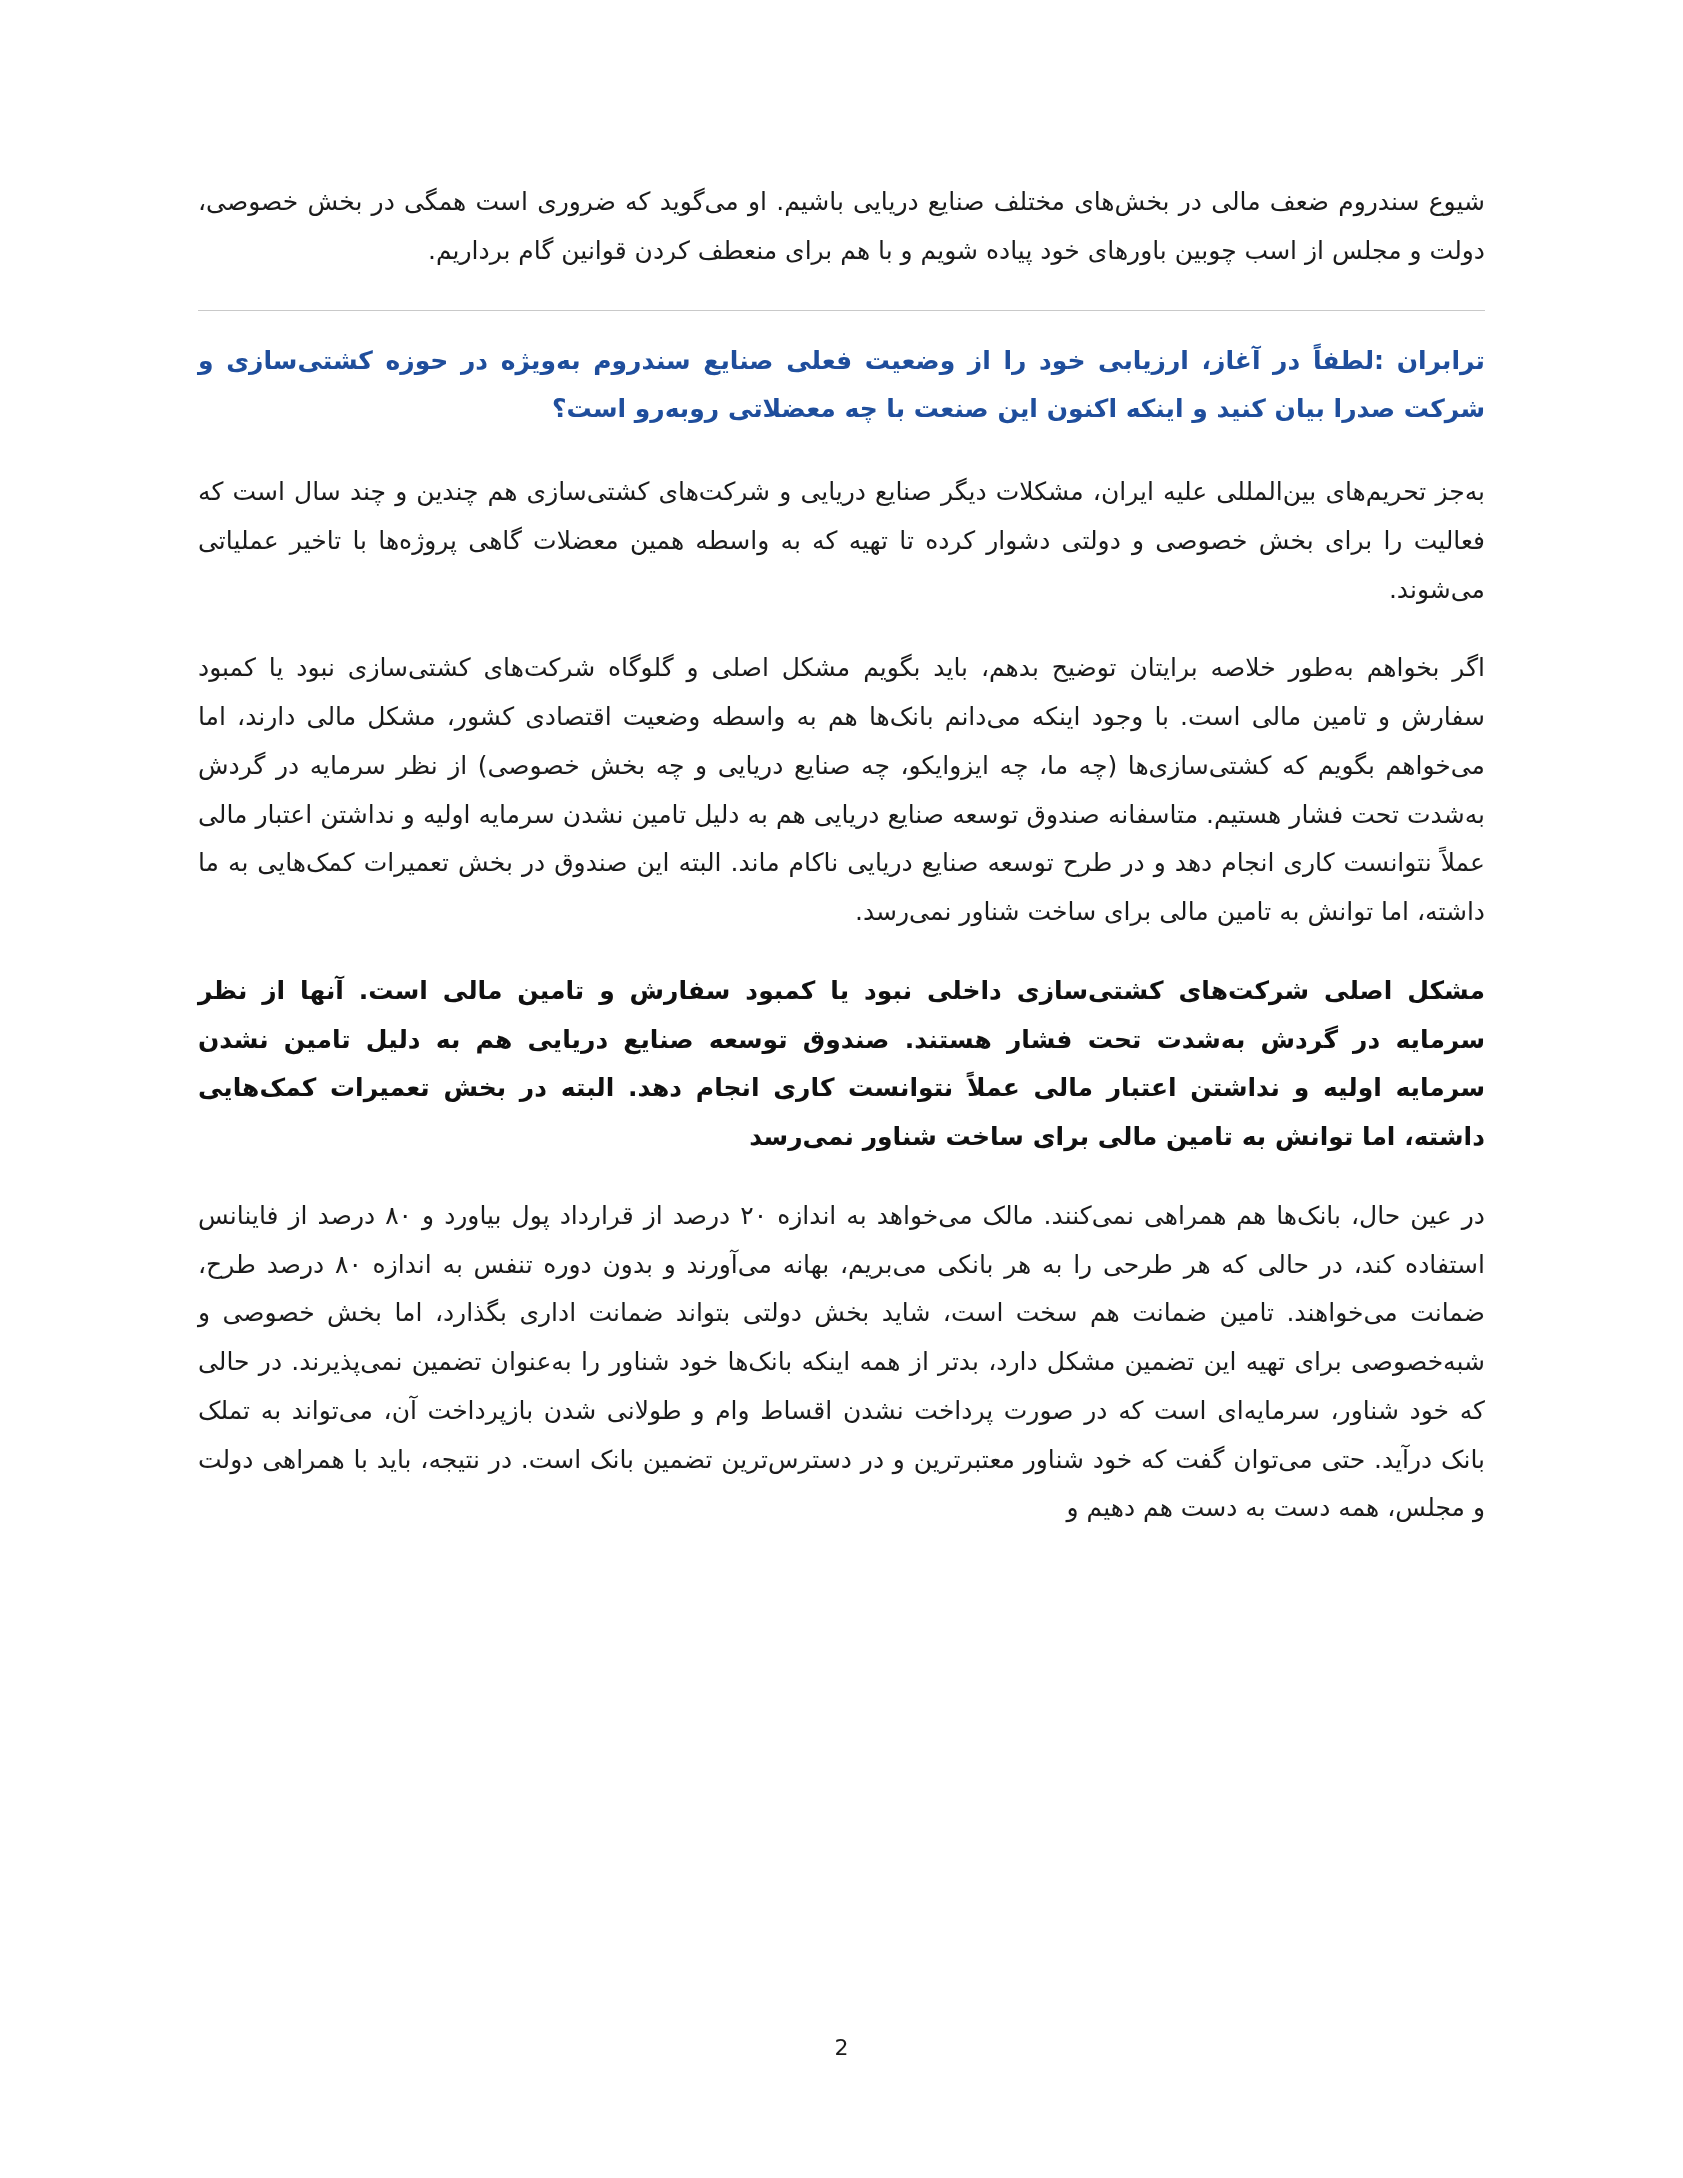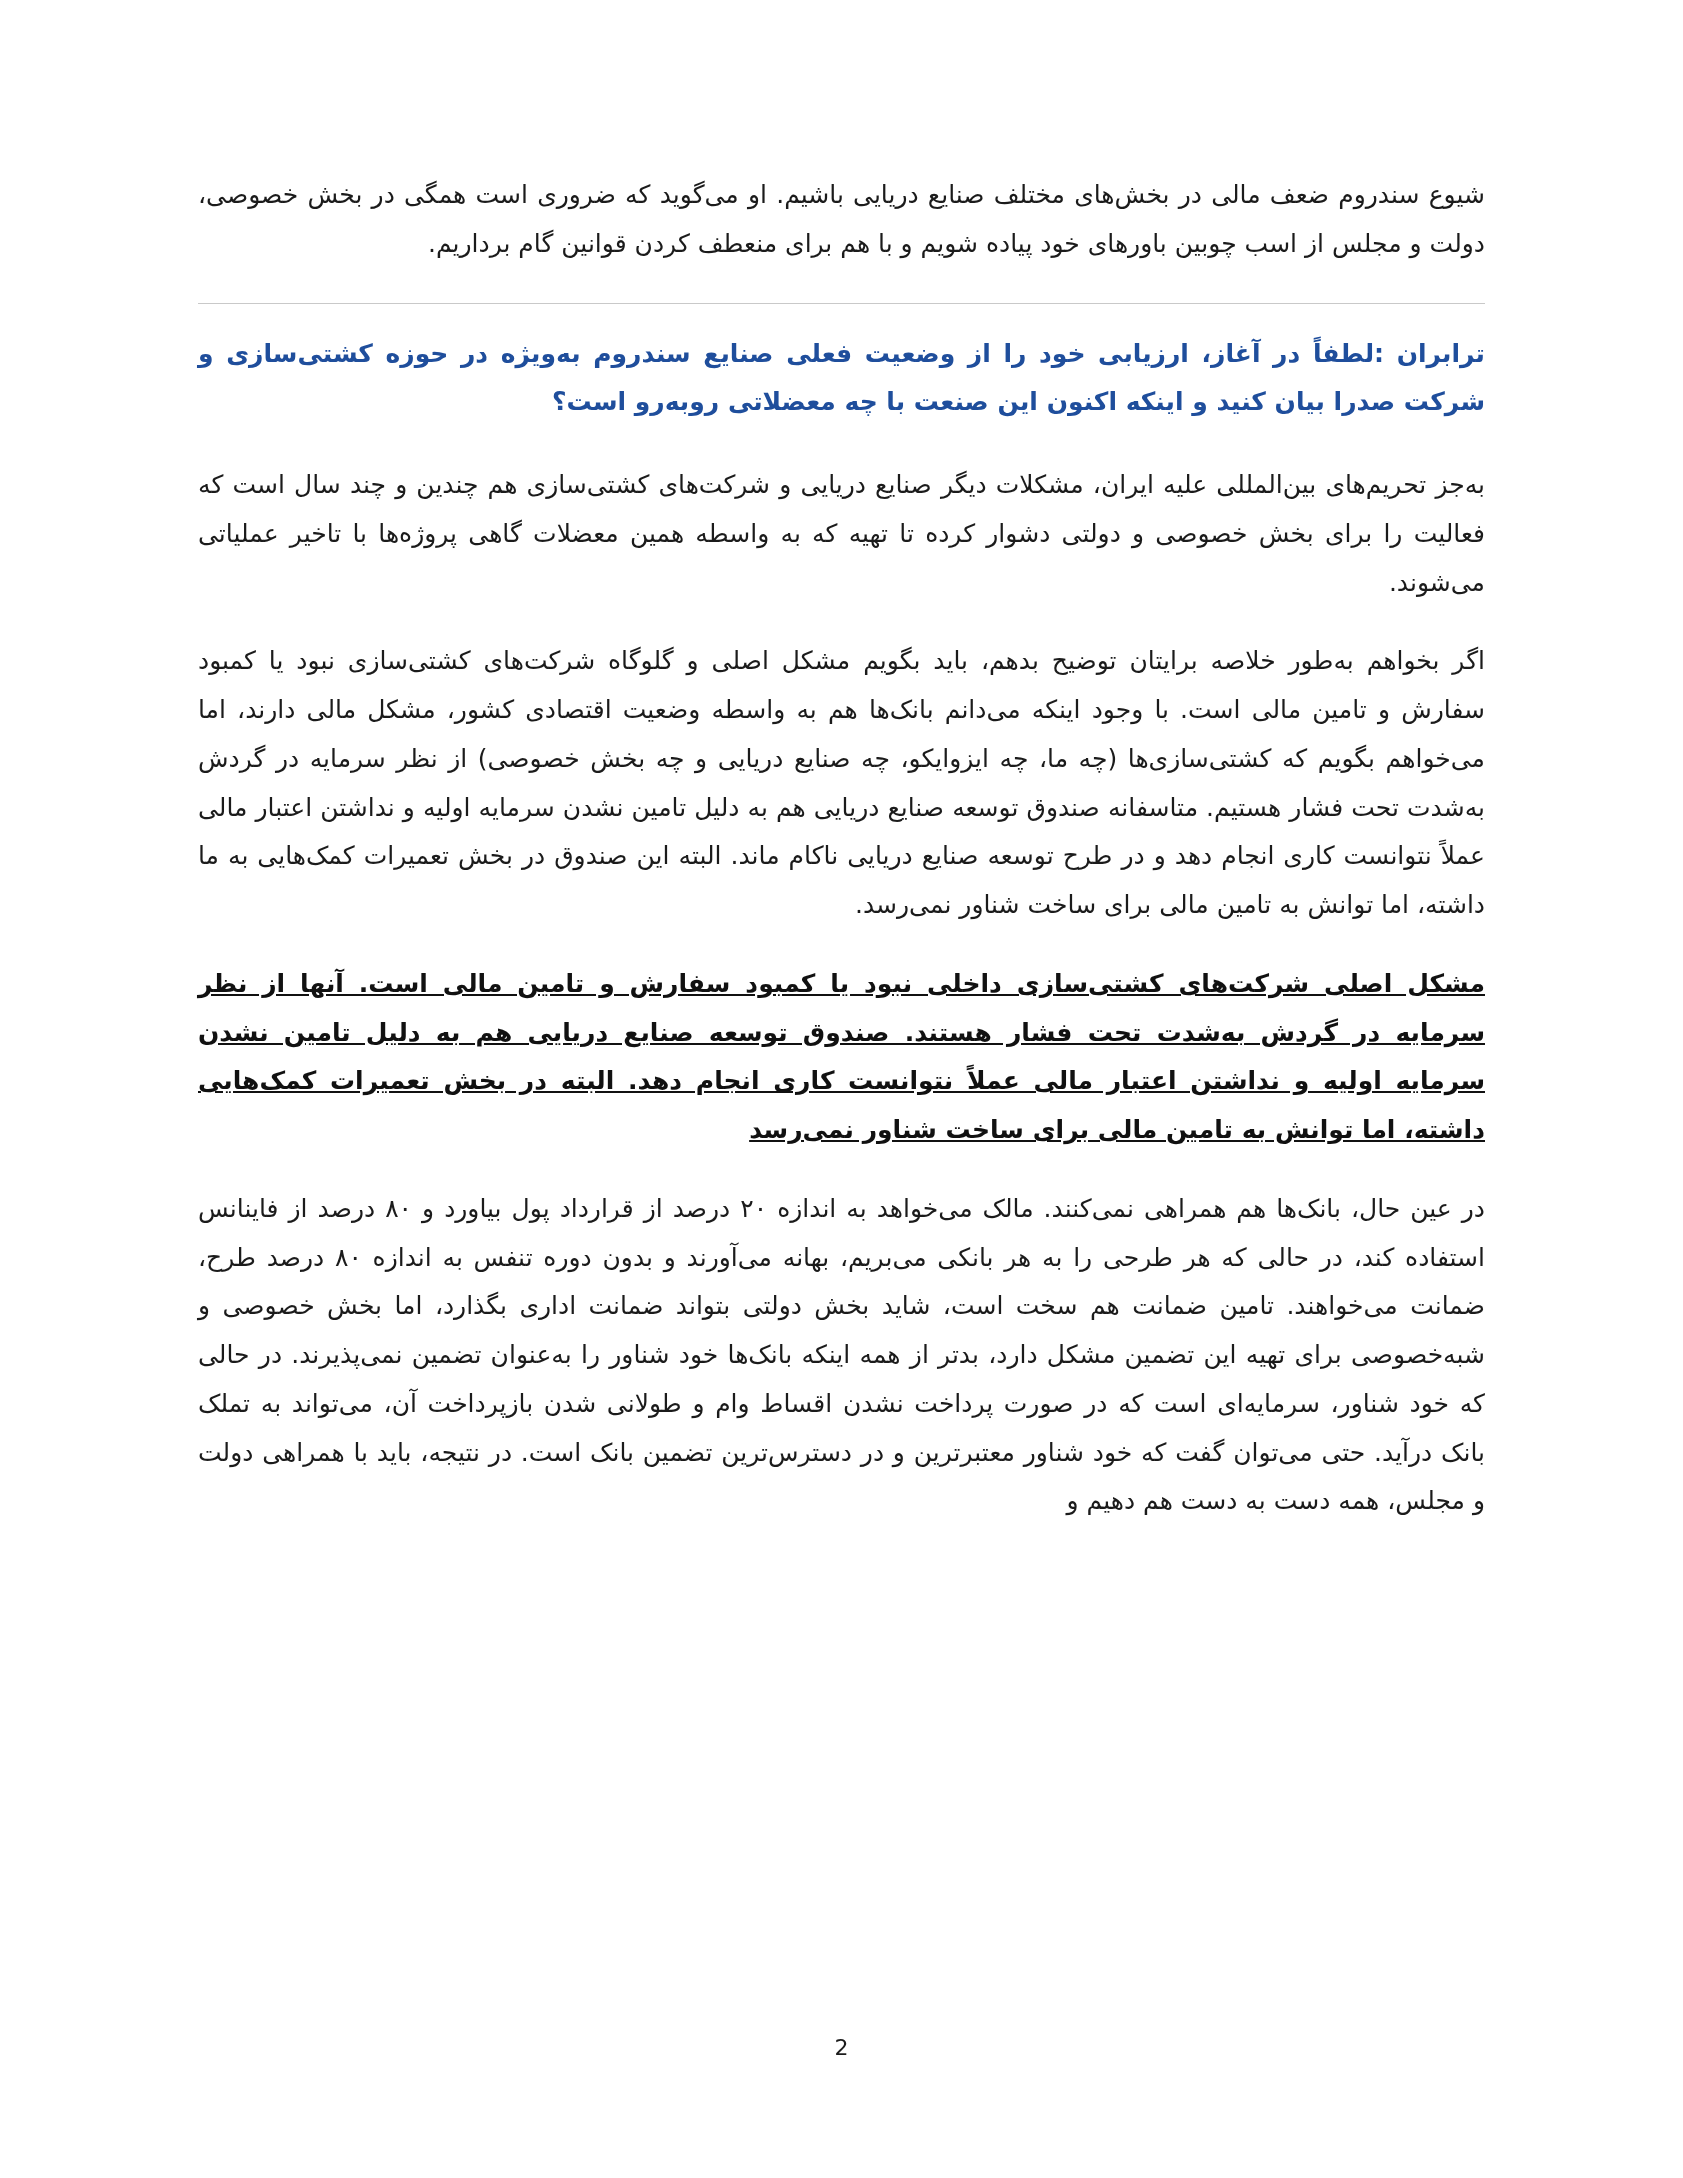--- a/index.html
+++ b/index.html
@@ -16,21 +16,21 @@
   .page {
     position: relative;
     width: 1683px;
     height: 2178px;
     box-sizing: border-box;
     background: #ffffff;
     overflow: hidden;
   }
   .content {
     position: absolute;
-    top: 171px;
+    top: 178px;
     right: 198px;
     left: 198px;
     direction: rtl;
     text-align: justify;
     text-justify: inter-word;
   }
   p {
     margin: 0 0 30px 0;
     font-size: 25px;
     line-height: 1.95;
@@ -48,21 +48,20 @@
   p.question {
     color: #1f4e9c;
     font-weight: bold;
     line-height: 1.95;
     margin-bottom: 34px;
   }
   p.pullquote {
     font-weight: bold;
     color: #111111;
     line-height: 1.95;
-    text-decoration: underline;
   }
   .page-number {
     position: absolute;
     left: 0;
     right: 0;
     top: 2035px;
     text-align: center;
     font-size: 22px;
     color: #1b1b1b;
     direction: ltr;

